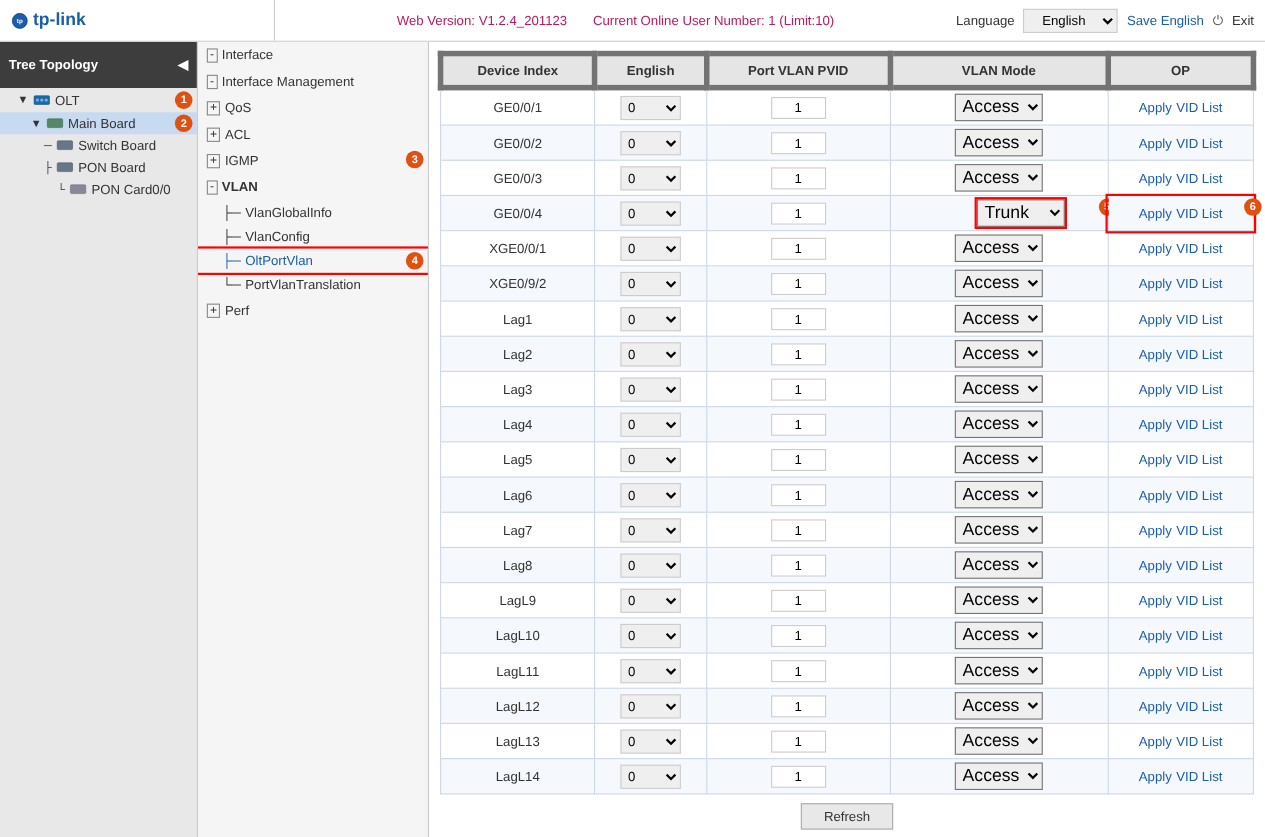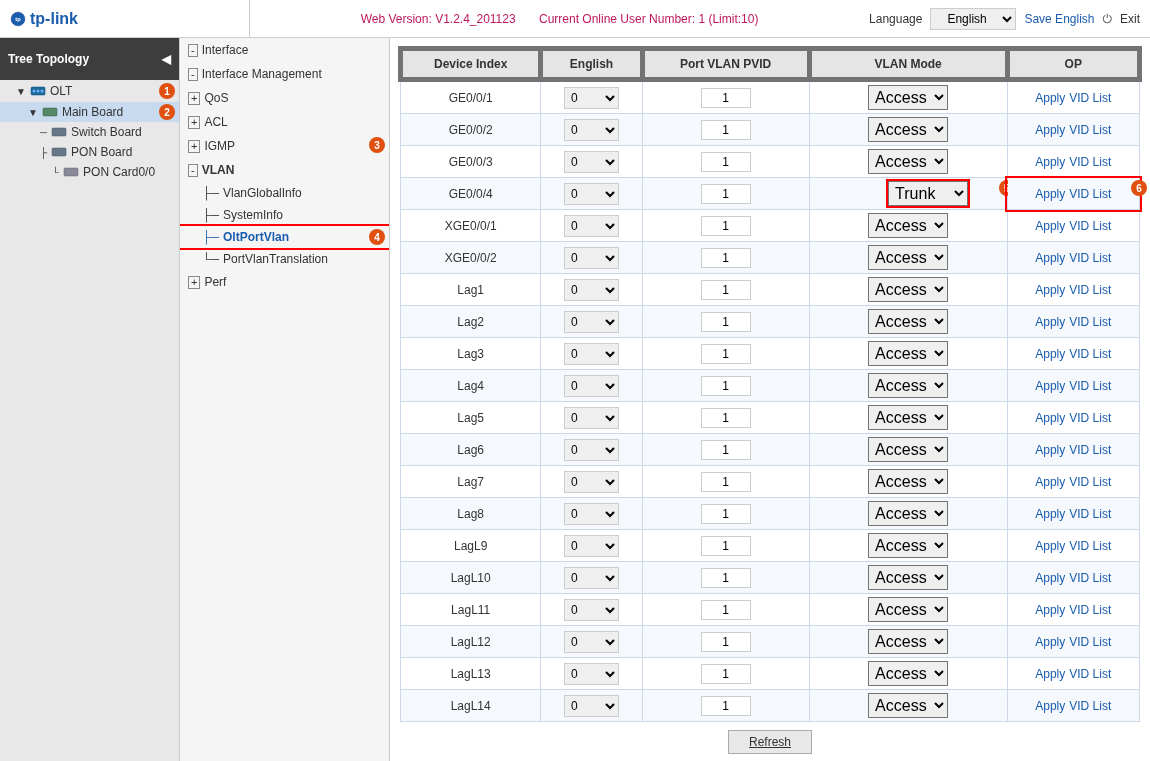--- a/index.html
+++ b/index.html
@@ -223,21 +223,20 @@
     }
     .refresh-btn {
       display: block;
       margin: 8px auto;
       padding: 4px 20px;
       background: #e8e8e8;
       border: 1px solid #aaa;
       cursor: pointer;
       font-size: 12px;
       color: #333;
-      text-decoration: underline;
     }
     .highlight-box {
       outline: 2px solid red !important;
       margin-left: 40px;
     }
     .scrollbar-area {
       position: relative;
     }
   </style>
 </head>
@@ -347,25 +346,25 @@
         <div class="menu-item">
           <span style="font-size:11px;border:1px solid #888;padding:0 2px;line-height:1;">-</span>
           <span style="font-weight:bold;">VLAN</span>
         </div>
         <div class="sub-menu-item">
           <span>├─</span>
           <span>VlanGlobalInfo</span>
         </div>
         <div class="sub-menu-item">
           <span>├─</span>
-          <span>SystemInfo</span>
+          <span>VlanConfig</span>
         </div>
         <div class="sub-menu-item active" style="position:relative;outline:2px solid red;">
           <span>├─</span>
-          <span style="color:#1a5dad;font-weight:bold;">OltPortVlan</span>
+          <span style="color:#1a5dad;font-weight:normal;">OltPortVlan</span>
           <span class="badge" style="right:4px;top:3px;">4</span>
         </div>
         <div class="sub-menu-item">
           <span>└─</span>
           <span>PortVlanTranslation</span>
         </div>
         <div class="menu-item">
           <span style="font-size:11px;border:1px solid #888;padding:0 2px;line-height:1;">+</span>
           <span>Perf</span>
         </div>
@@ -412,21 +411,21 @@
                 <td class="highlight-box" style="position: relative;"><a class="apply-link">Apply</a><a class="vidlist-link">VID List</a><span class="badge" style="position: absolute; right: -8px; top: 2px;">6</span></td>
               </tr>
               <tr>
                 <td>XGE0/0/1</td>
                 <td><select class="priority-select"><option value="0">0</option><option value="1">1</option><option value="2">2</option><option value="3">3</option><option value="4">4</option><option value="5">5</option><option value="6">6</option><option value="7">7</option></select></td>
                 <td><input type="text" class="pvid-input" value="1" style=""></td>
                 <td><select class="vlan-select"><option value="Access">Access</option><option value="Trunk">Trunk</option><option value="Hybrid">Hybrid</option></select></td>
                 <td><a class="apply-link">Apply</a><a class="vidlist-link">VID List</a></td>
               </tr>
               <tr>
-                <td>XGE0/0/2</td>
+                <td>XGE0/9/2</td>
                 <td><select class="priority-select"><option value="0">0</option><option value="1">1</option><option value="2">2</option><option value="3">3</option><option value="4">4</option><option value="5">5</option><option value="6">6</option><option value="7">7</option></select></td>
                 <td><input type="text" class="pvid-input" value="1" style=""></td>
                 <td><select class="vlan-select"><option value="Access">Access</option><option value="Trunk">Trunk</option><option value="Hybrid">Hybrid</option></select></td>
                 <td><a class="apply-link">Apply</a><a class="vidlist-link">VID List</a></td>
               </tr>
               <tr>
                 <td>Lag1</td>
                 <td><select class="priority-select"><option value="0">0</option><option value="1">1</option><option value="2">2</option><option value="3">3</option><option value="4">4</option><option value="5">5</option><option value="6">6</option><option value="7">7</option></select></td>
                 <td><input type="text" class="pvid-input" value="1" style=""></td>
                 <td><select class="vlan-select"><option value="Access">Access</option><option value="Trunk">Trunk</option><option value="Hybrid">Hybrid</option></select></td>

